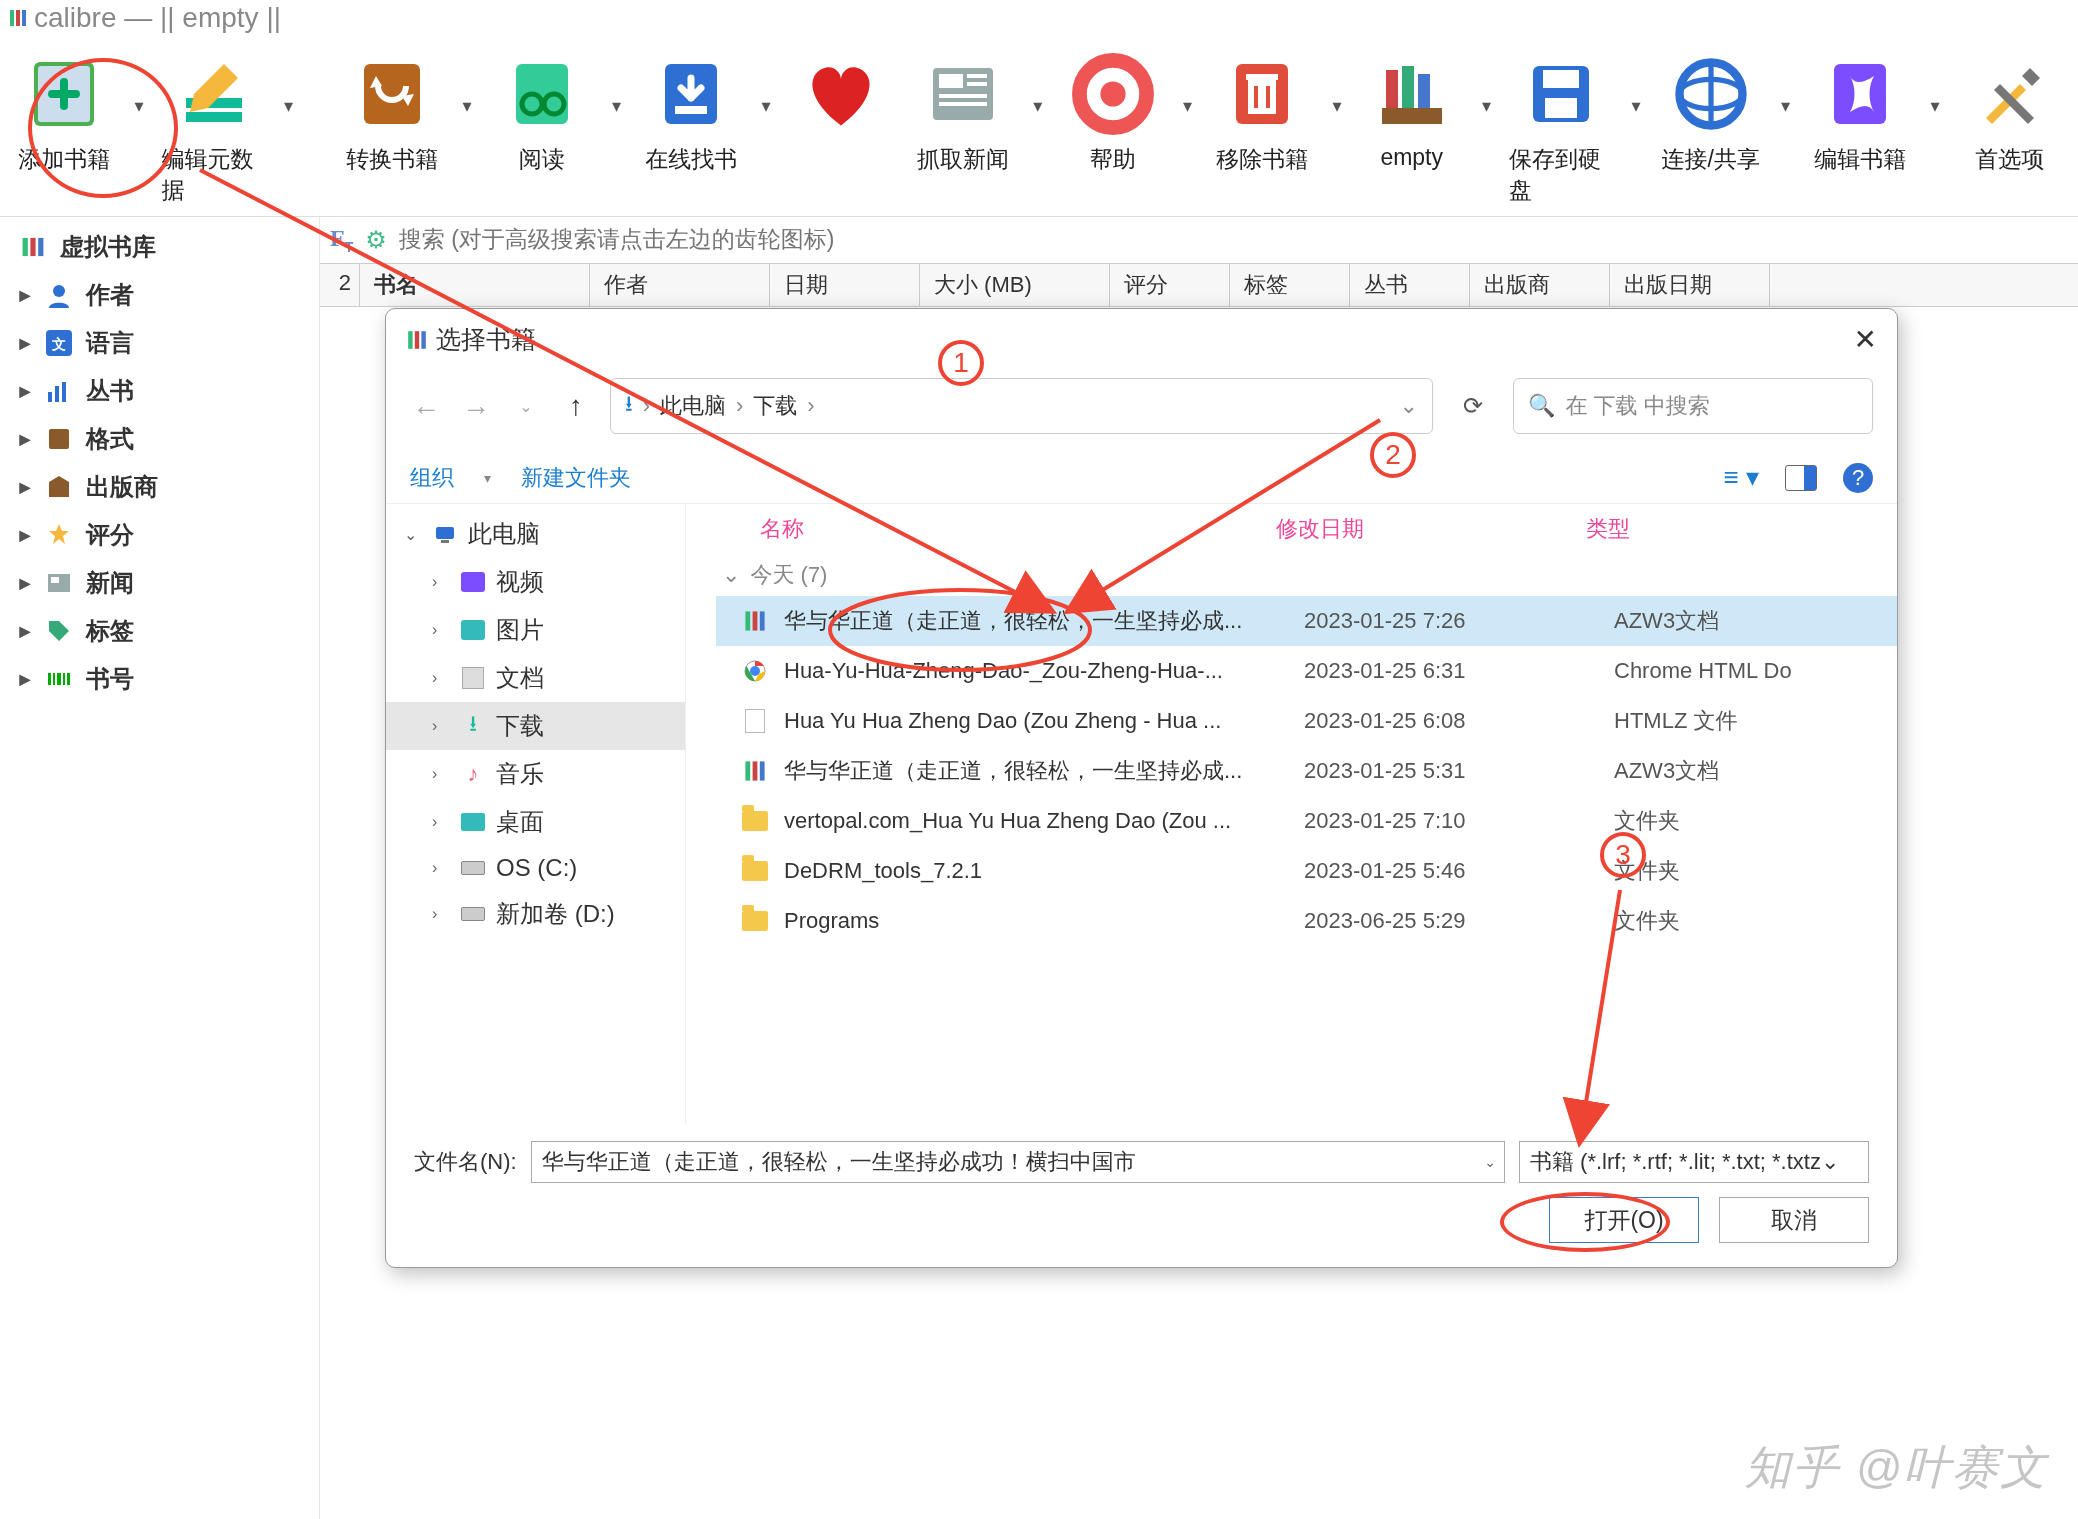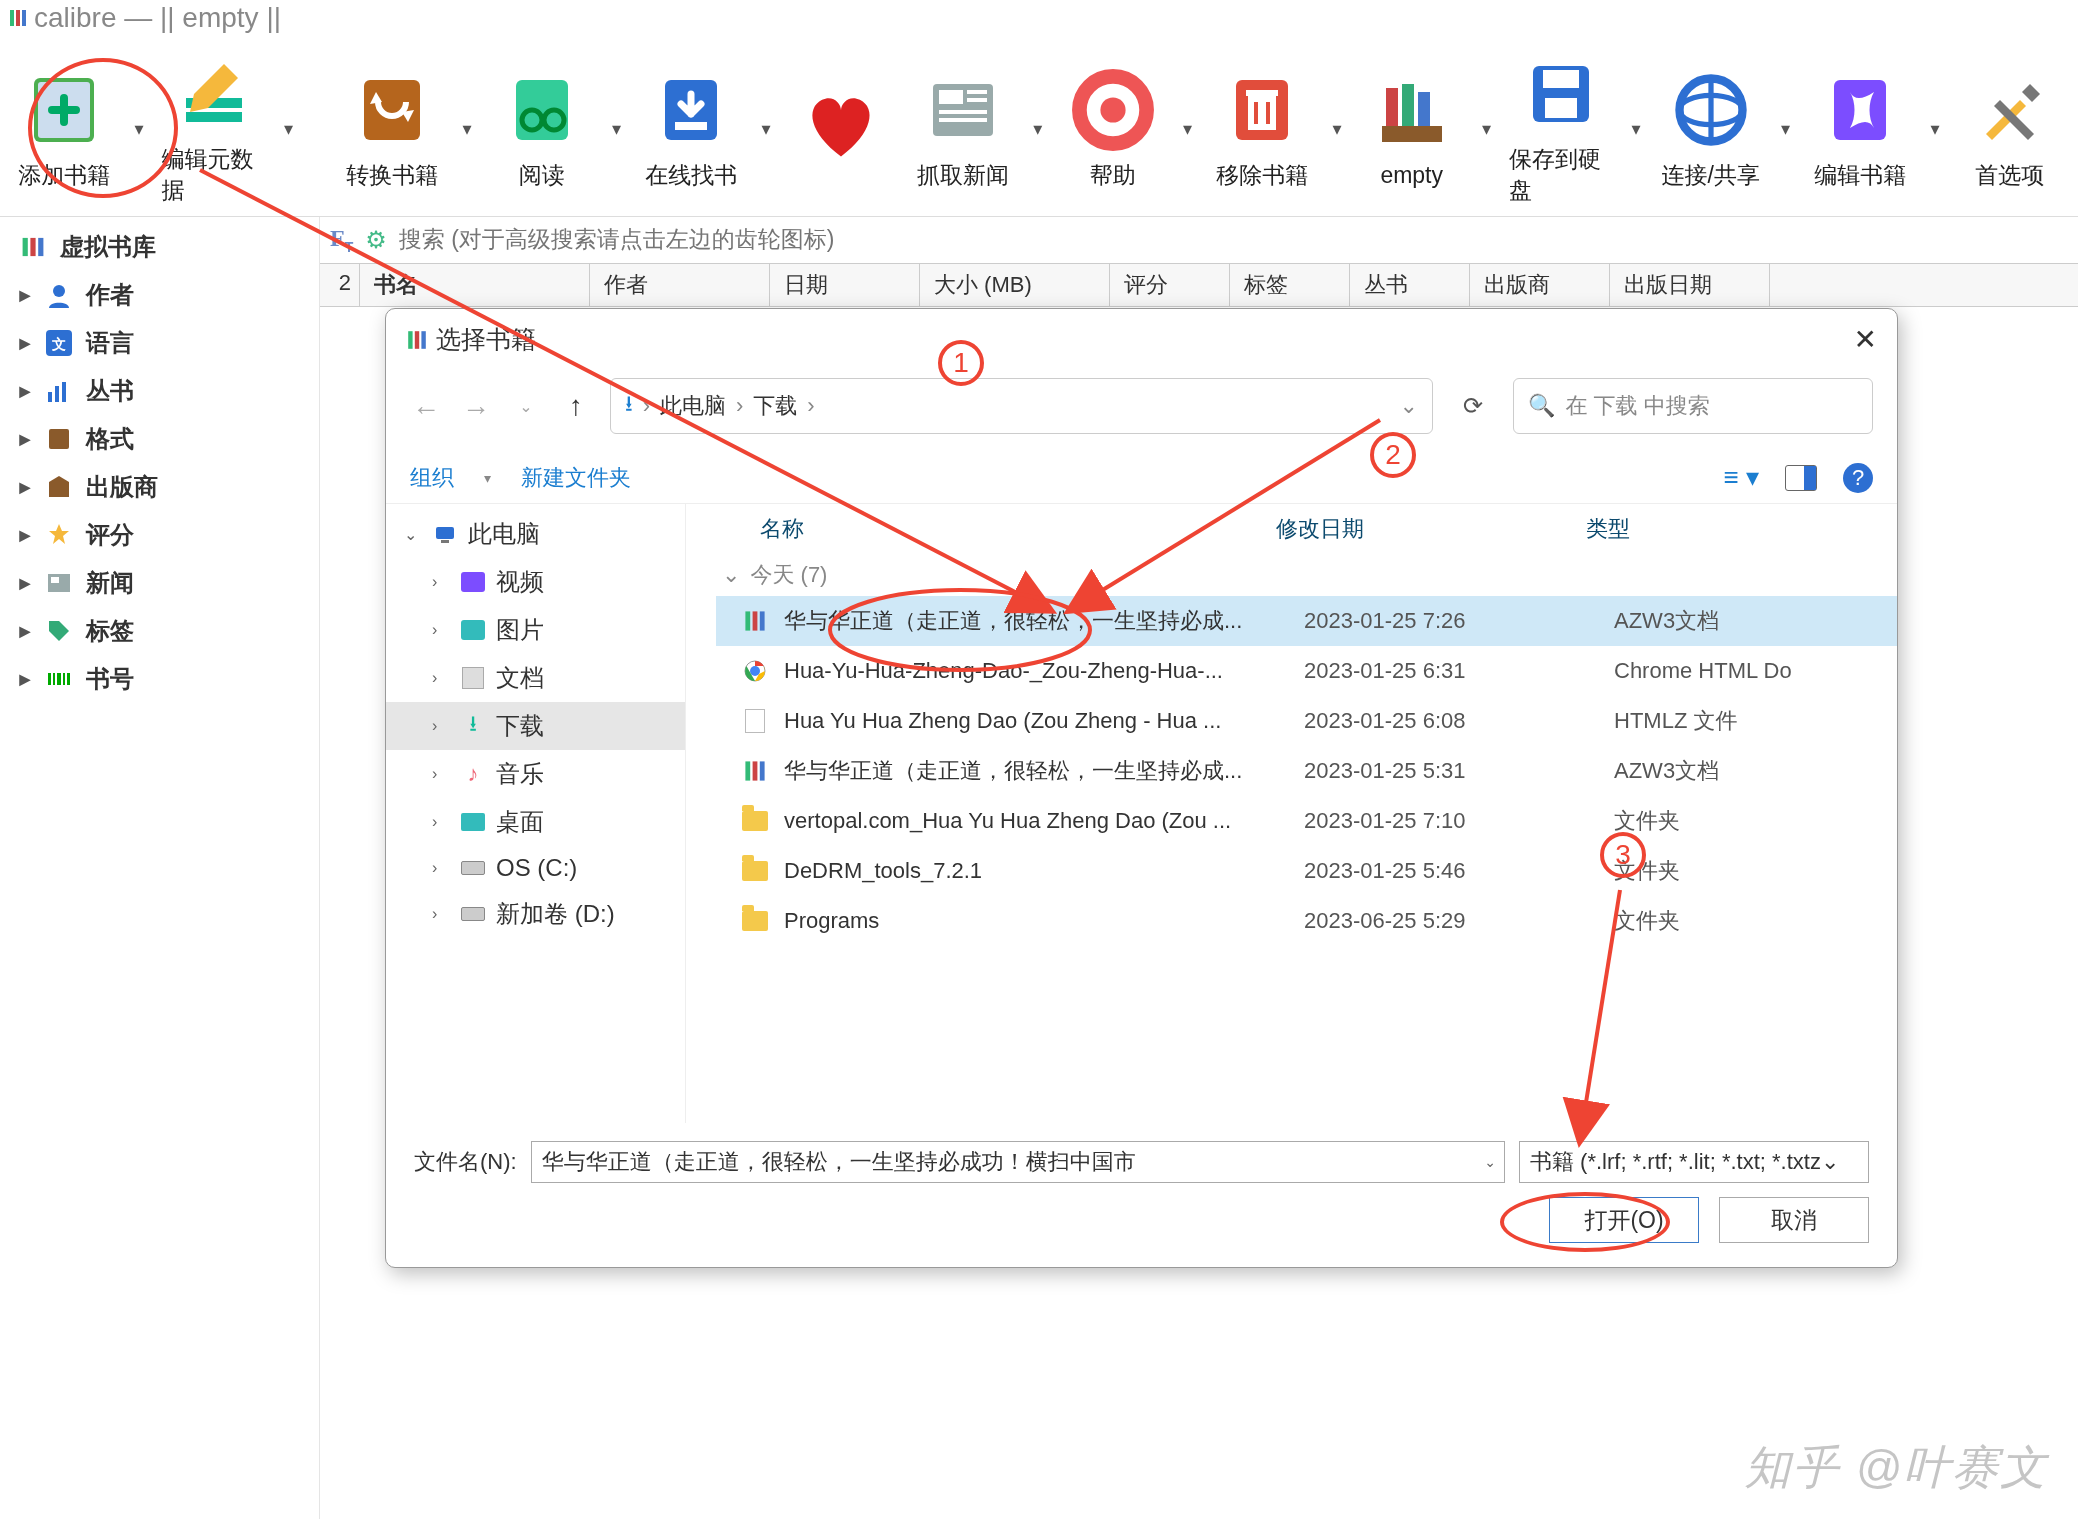--- a/index.html
+++ b/index.html
@@ -1,21 +1,21 @@
 <!DOCTYPE html>
 <html><head>
 <meta charset="utf-8">
 <style>
   * { box-sizing: border-box; margin: 0; padding: 0; font-family: "Microsoft YaHei", "Segoe UI", Arial, sans-serif; }
   body { background: #fff; width: 2078px; height: 1519px; font-size: 22px; color: #333; position: relative; overflow: hidden; }
   
   .titlebar { display: flex; align-items: center; height: 36px; padding: 0 8px; color: #888; font-size: 28px; gap: 6px; }
   .titlebar svg { width: 20px; height: 20px; }
 
-  .toolbar { display: flex; align-items: center; padding: 10px 10px 4px 10px; gap: 6px; border-bottom: 1px solid #ddd; min-height: 170px; }
+  .toolbar { display: flex; align-items: flex-start; padding: 10px 10px 4px 10px; gap: 6px; border-bottom: 1px solid #ddd; min-height: 170px; }
   .tool-btn { display: flex; flex-direction: column; align-items: center; width: 130px; padding: 6px; gap: 8px; cursor: pointer; border-radius: 4px; position: relative; }
   .tool-btn.first { margin-left: -4px; }
   .tool-btn .ico { width: 84px; height: 84px; display: flex; align-items: center; justify-content: center; }
   .tool-btn .lbl { font-size: 23px; color: #222; }
   .tool-drop { width: 24px; height: 120px; display: flex; align-items: center; justify-content: center; color: #555; }
   .tool-drop::after { content: "▾"; font-size: 18px; }
 
   .mainrow { display: flex; height: calc(100% - 206px); }
   .sidebar { width: 320px; border-right: 1px solid #e5e5e5; padding: 6px 0; }
   .side-item { display: flex; align-items: center; padding: 8px 10px 8px 18px; gap: 12px; font-size: 24px; cursor: pointer; font-weight: bold; }
@@ -48,21 +48,21 @@
   .dlg-bar .right { margin-left: auto; display: flex; align-items: center; gap: 26px; }
   .dlg-bar .vicon { width: 32px; height: 26px; border: 1px solid #666; border-radius: 3px; position: relative; }
   .dlg-body { flex: 1; display: flex; overflow: hidden; }
   .dlg-tree { width: 300px; border-right: 1px solid #eee; padding: 6px 0; overflow: hidden; }
   .tree-item { display: flex; align-items: center; padding: 8px 10px 8px 18px; gap: 10px; font-size: 24px; }
   .tree-item.lv1 { padding-left: 46px; }
   .tree-item.sel { background: #e6e6e6; }
   .tree-item .chev { width: 18px; color: #666; font-size: 16px; }
   .tree-item .tic { width: 26px; height: 26px; display: flex; align-items: center; justify-content: center; }
   .dlg-files { flex: 1; display: flex; flex-direction: column; padding: 0 0 0 30px; overflow: hidden; }
-  .file-hdr { display: flex; padding: 10px 0; color: #0c4a6e; }
+  .file-hdr { display: flex; padding: 10px 0; color: #ec4899; }
   .file-hdr .c1 { width: 560px; padding-left: 44px; }
   .file-hdr .c2 { width: 310px; }
   .file-hdr .c3 { flex: 1; }
   .file-group { display: flex; align-items: center; gap: 10px; color: #888; padding: 6px 0 6px 6px; }
   .file-row { display: flex; align-items: center; padding: 10px 0 10px 24px; }
   .file-row.sel { background: #cfe8f7; }
   .file-row .fic { width: 30px; height: 30px; margin-right: 14px; display: flex; align-items: center; justify-content: center; }
   .file-row .n { width: 520px; overflow: hidden; white-space: nowrap; text-overflow: ellipsis; }
   .file-row .d { width: 310px; color: #555; }
   .file-row .t { flex: 1; color: #555; }

